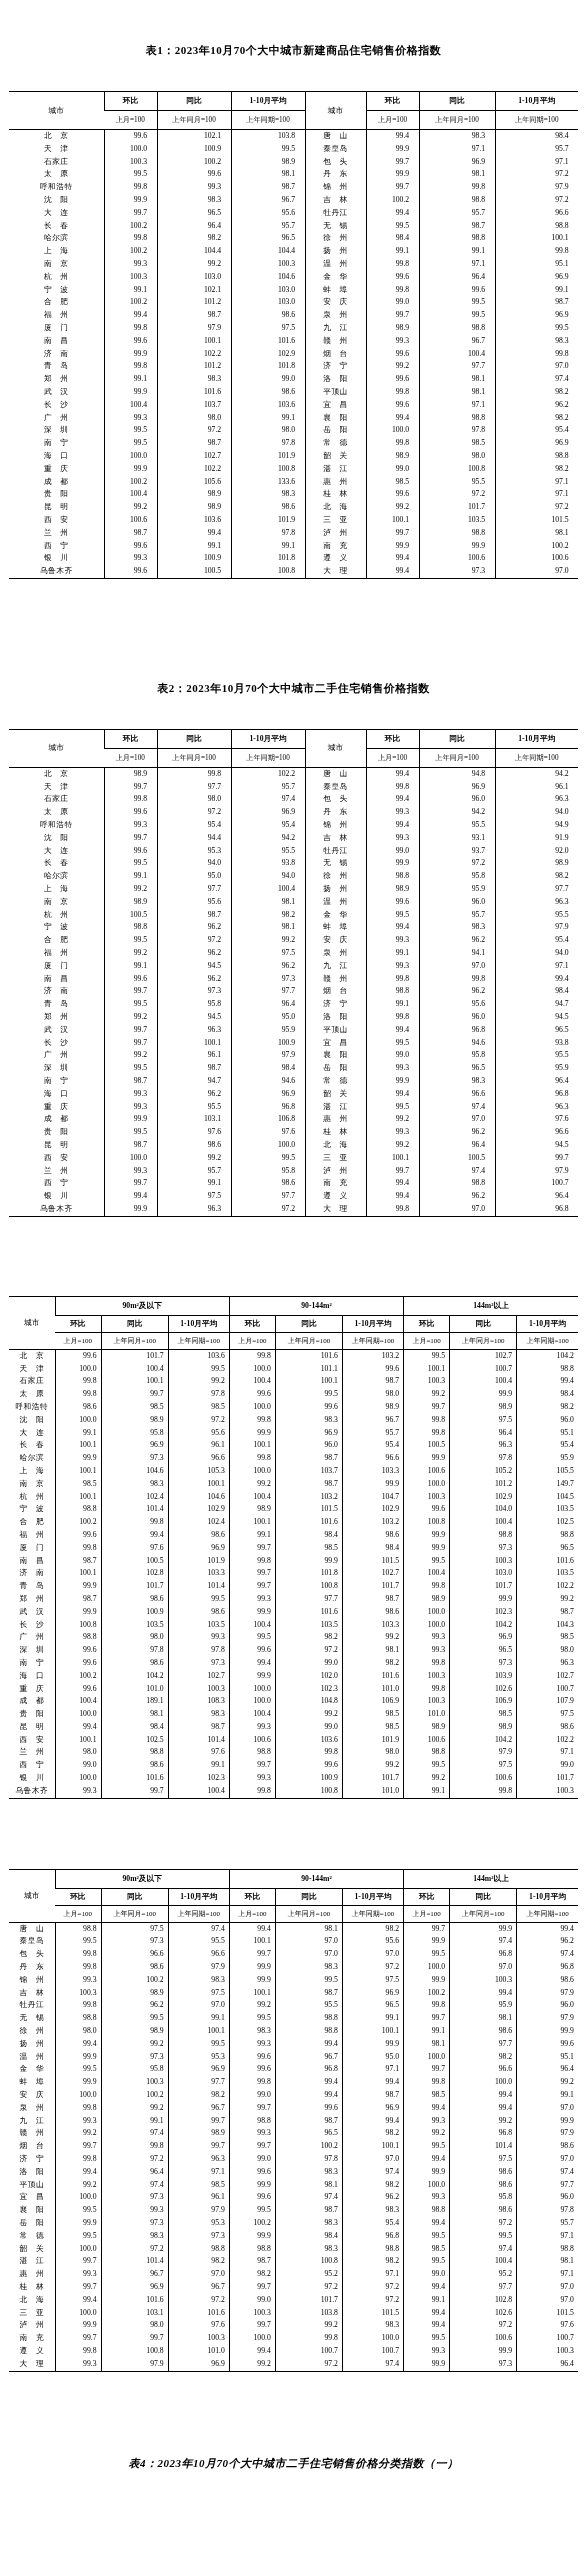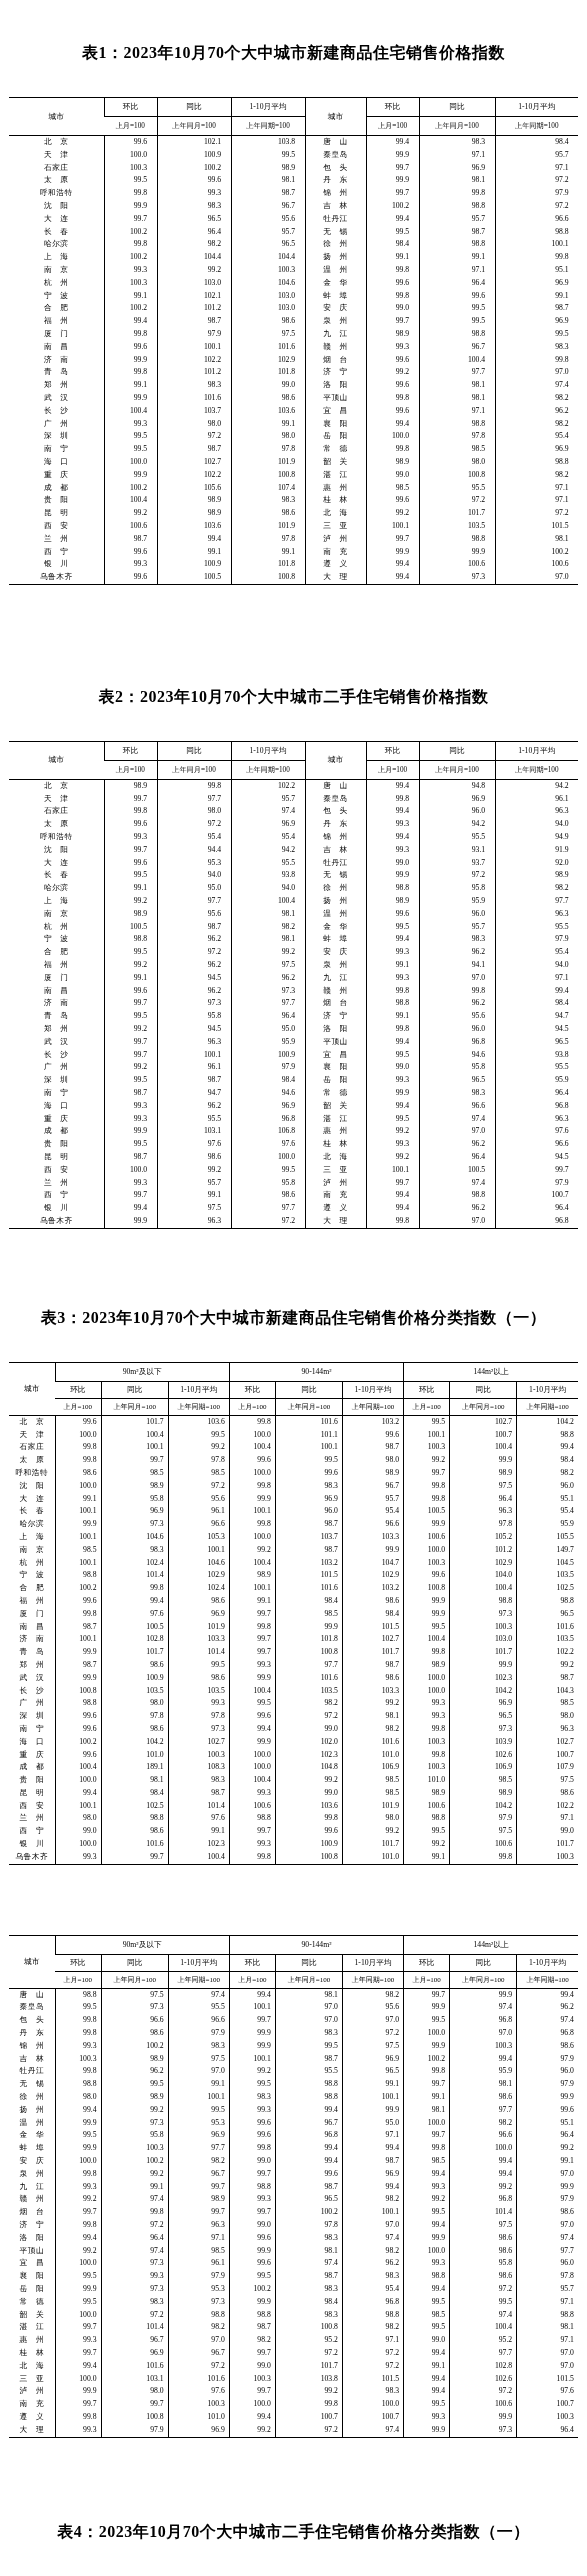--- a/index.html
+++ b/index.html
@@ -1,28 +1,28 @@
 <!DOCTYPE html>
 <html style="font-size:8.2px"><head>
 <meta charset="utf-8">
 <style>
   html,body{margin:0;padding:0;background:#ffffff;}
   body{width:587px;height:3833px;position:relative;overflow:hidden;
        font-family:"Liberation Serif","DejaVu Serif",serif;color:#000;}
   section{display:block;}
   #s1{padding-top:43px;} #s2{padding-top:102px;} #s3{padding-top:79px;}
-  #s4{padding-top:70px;} #s5{padding-top:84px;}
-  h2.tbl-title{margin:0 0 33px 0;text-align:center;font-size:16px;font-weight:bold;letter-spacing:0.5px;}
+  #s4{padding-top:70px;} #s5{padding-top:84px;font-style:italic;}
+  h2.tbl-title{margin:0 0 33px 0;text-align:center;font-size:11px;font-weight:bold;letter-spacing:0.5px;}
   table{border-collapse:collapse;table-layout:fixed;width:569px;margin:0 auto;
         border-top:1.5px solid #000;border-bottom:1.5px solid #000;}
   thead{border-bottom:1.5px solid #000;}
   th,td{border-left:0.5px solid #000;overflow:hidden;white-space:nowrap;padding:0;}
   th:first-child,td:first-child{border-left:none;}
   thead th{font-weight:normal;text-align:center;font-size:7.7px;}
-  thead th.hdr-line{border-bottom:0.5px solid #000;}
+  thead th.hdr-line{border-bottom:0.5px solid #000;font-weight:bold;}
   .t-dual thead tr{height:19px;}
   .t-grouped thead tr.grow{height:19px;}
   .t-grouped thead tr.mrow,.t-grouped thead tr.brow{height:17px;}
   .t-dual thead th.base{font-size:7.2px;}
   .t-grouped thead th.base{font-size:7px;}
   tbody td{height:12.8px;line-height:12.8px;font-size:7.7px;}
   tbody tr:first-child td{border-top:1.5px solid #000;font-family:Liberation Serif, serif;}
   td.city{text-align:center;letter-spacing:0.5px;font-size:7.7px;}
   td.num{text-align:right;}
   .t-dual td.num{padding-right:9.3px;}
@@ -332,21 +332,21 @@
           <td class="num">100.8</td>
           <td class="city">湛　江</td>
           <td class="num">99.0</td>
           <td class="num">100.8</td>
           <td class="num">98.2</td>
         </tr>
         <tr>
           <td class="city">成　都</td>
           <td class="num">100.2</td>
           <td class="num">105.6</td>
-          <td class="num">107.4</td>
+          <td class="num">133.6</td>
           <td class="city">惠　州</td>
           <td class="num">98.5</td>
           <td class="num">95.5</td>
           <td class="num">97.1</td>
         </tr>
         <tr>
           <td class="city">贵　阳</td>
           <td class="num">100.4</td>
           <td class="num">98.9</td>
           <td class="num">98.3</td>
@@ -801,21 +801,20 @@
           <td class="city">大　理</td>
           <td class="num">99.8</td>
           <td class="num">97.0</td>
           <td class="num">96.8</td>
         </tr>
       </tbody>
     </table>
 </section>
 
 <section id="s3">
-  <h2 class="tbl-title">表3：2023年10月70个大中城市新建商品住宅销售价格分类指数（一）</h2>
   <table class="t-grouped">
       <colgroup>
         <col style="width: 46px;">
         <col style="width: 46px;">
         <col style="width: 67px;">
         <col style="width: 61px;">
         <col style="width: 46px;">
         <col style="width: 67px;">
         <col style="width: 61px;">
         <col style="width: 46px;">

